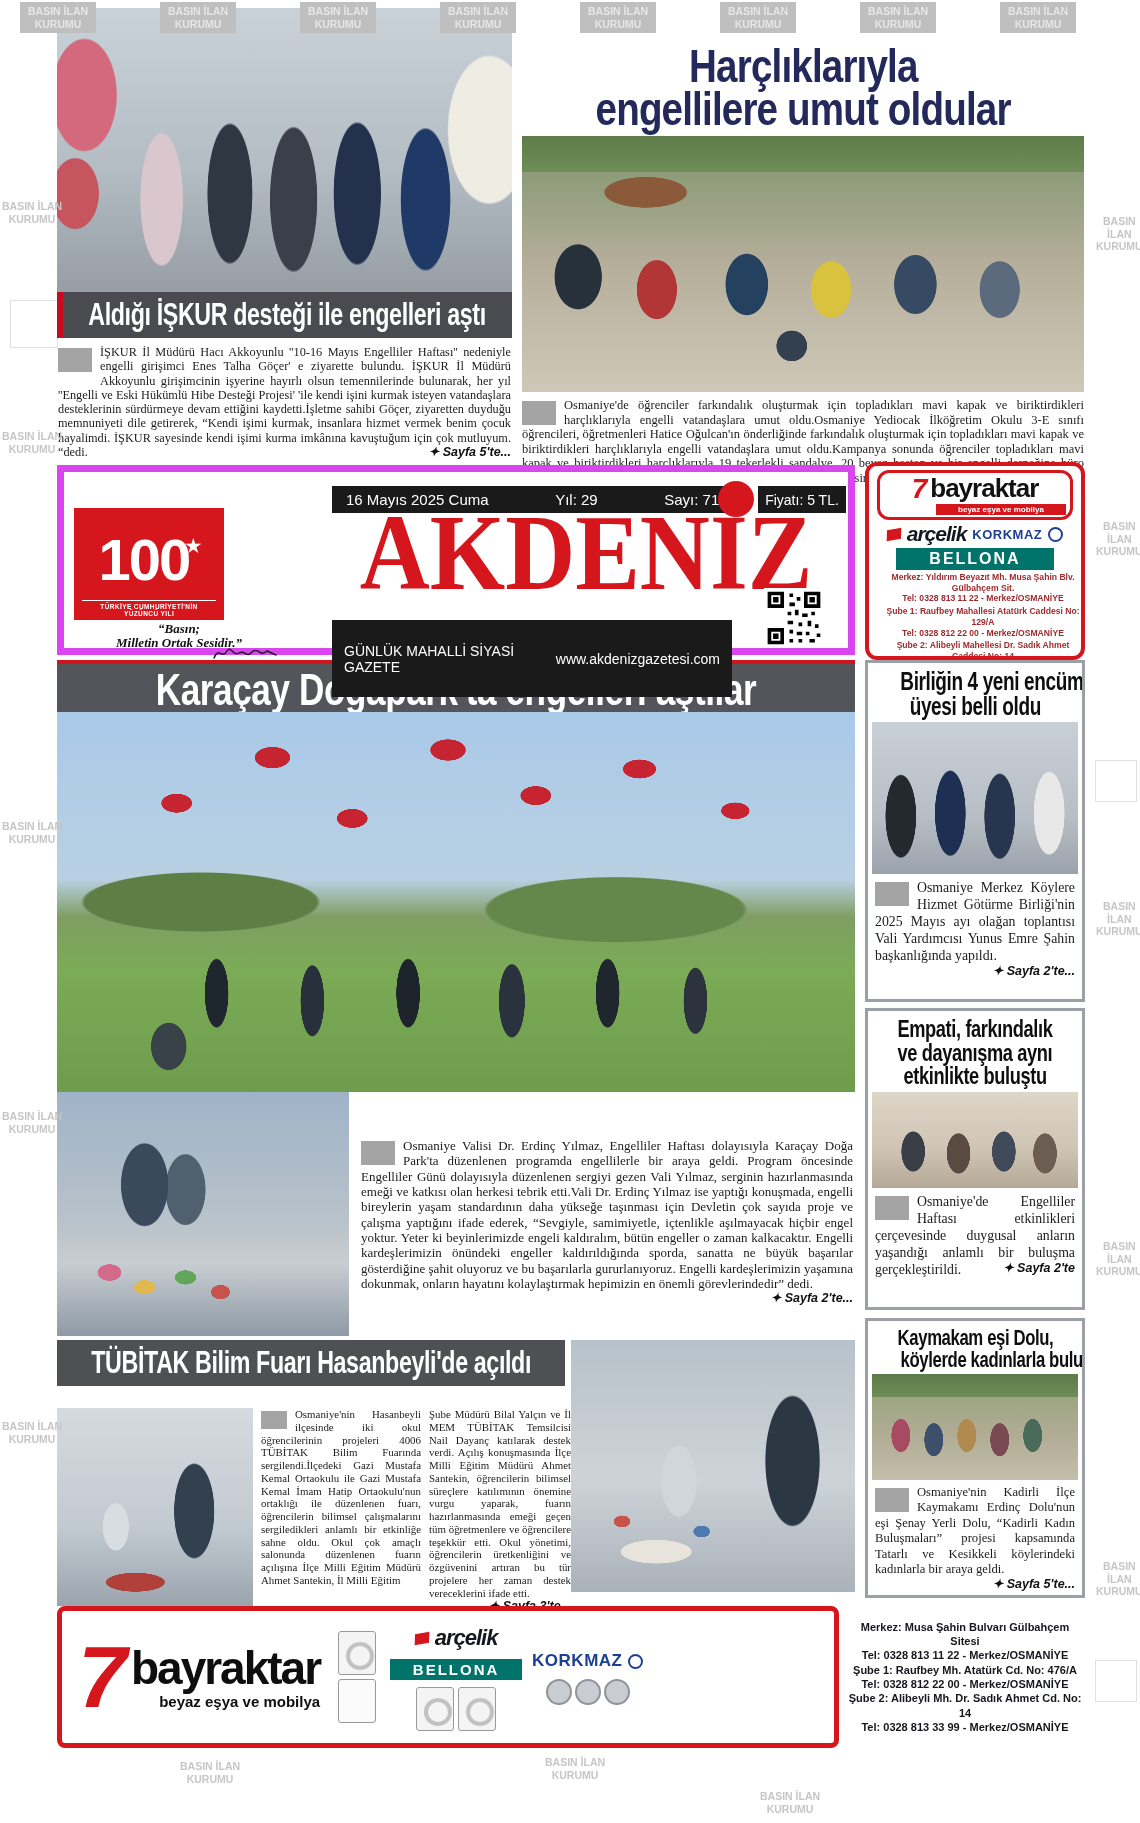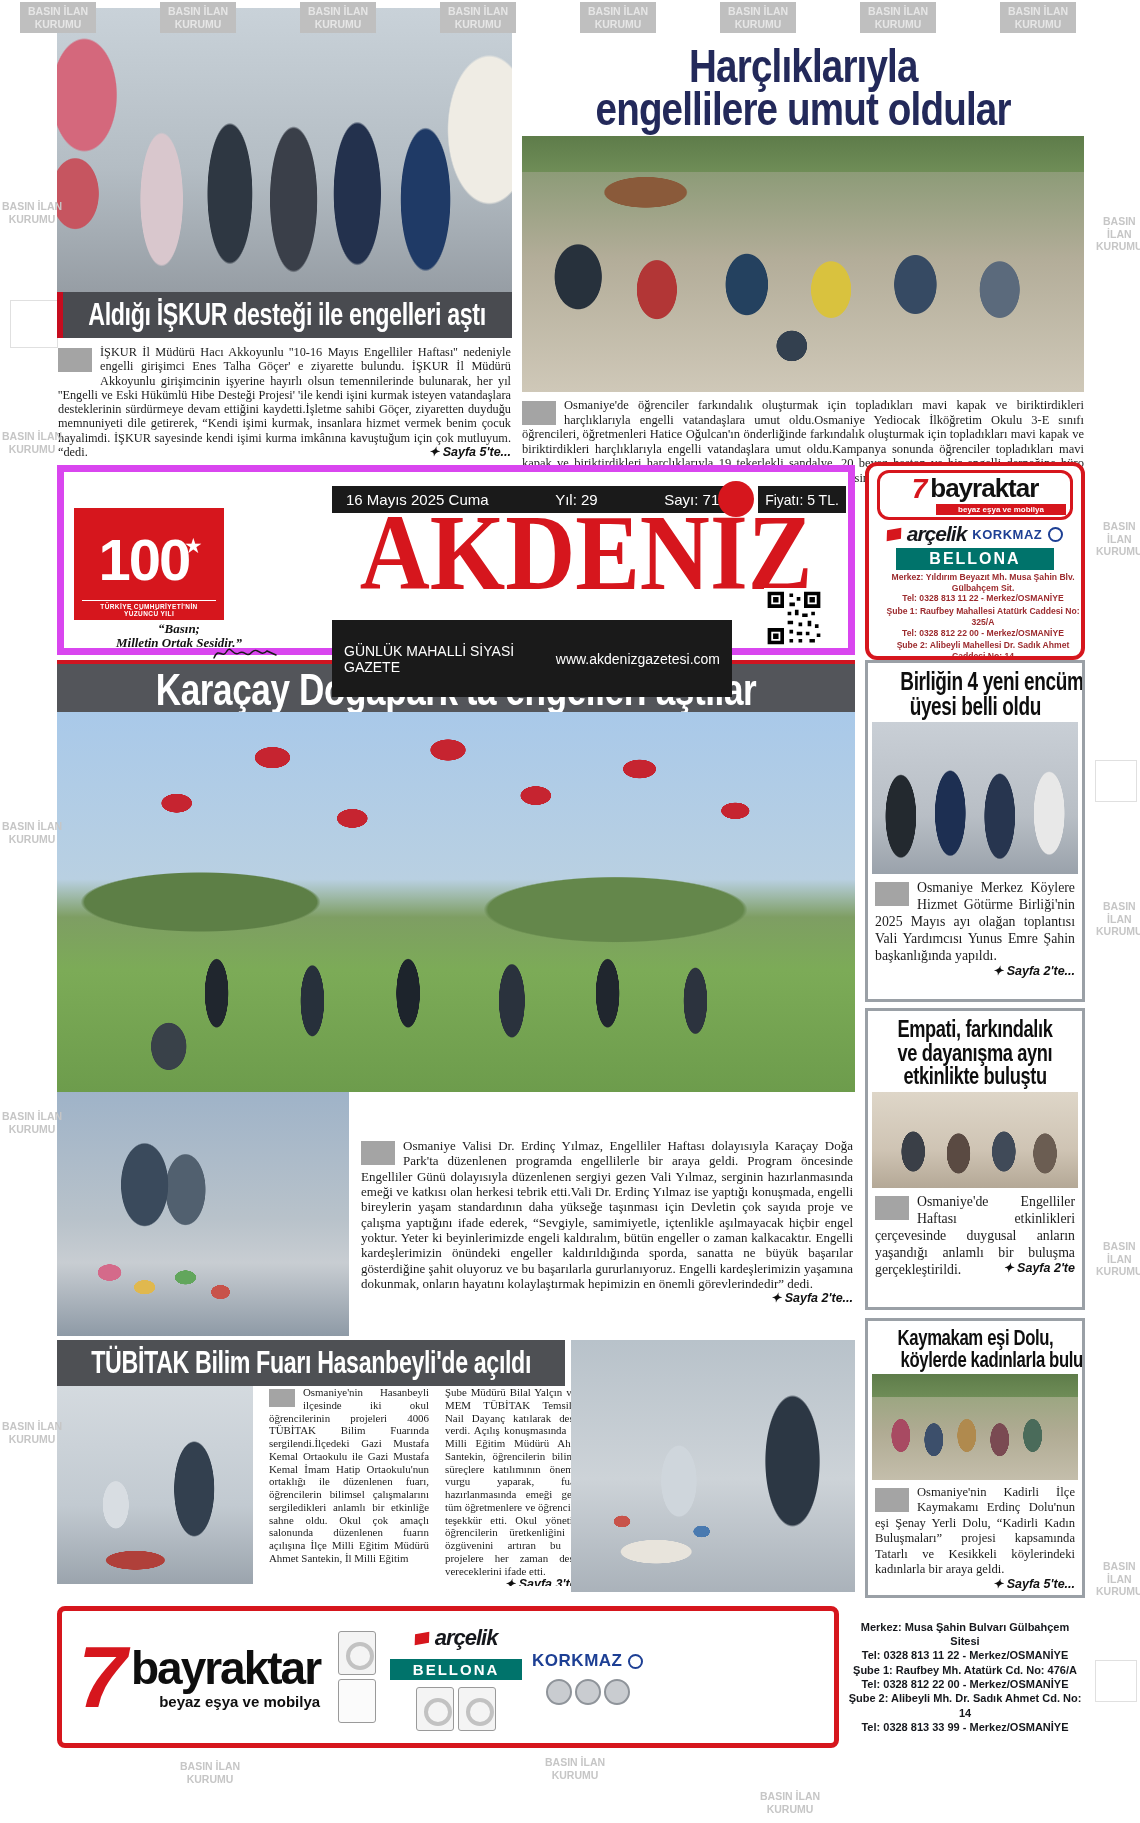--- a/index.html
+++ b/index.html
@@ -175,21 +175,21 @@
   .t-head{width:508px;height:46px;background:#4e5054;display:flex;align-items:center;
           justify-content:center;}
   .t-head .cond{font-size:31px;color:#fff;transform:scaleX(.75);transform-origin:center;}
   .photo-tub2{position:absolute;right:0;top:0;width:284px;height:252px;background:
      radial-gradient(46px 110px at 78% 48%,#2c3744 0 58%,transparent 60%),
      radial-gradient(30px 60px at 38% 56%,#cfd6dc 0 58%,transparent 60%),
      radial-gradient(60px 20px at 30% 84%,#e8e4dc 0 58%,transparent 60%),
      radial-gradient(14px 10px at 18% 72%,#c8534a 0 58%,transparent 60%),
      radial-gradient(14px 10px at 46% 76%,#4a7ab0 0 58%,transparent 60%),
      linear-gradient(180deg,#b8c2ca 0%,#cdd3d8 55%,#aab2ba 100%);}
-  .t-row{display:flex;gap:16px;margin-top:0;}
+  .t-row{display:flex;gap:8px;margin-top:22px;}
   .photo-tub1{width:196px;height:198px;flex:none;background:
      radial-gradient(34px 80px at 70% 52%,#33404f 0 58%,transparent 60%),
      radial-gradient(22px 40px at 30% 60%,#d8dde2 0 58%,transparent 60%),
      radial-gradient(50px 16px at 40% 88%,#b0403a 0 58%,transparent 60%),
      linear-gradient(180deg,#d4dadf 0%,#c2cad1 60%,#9ba4ad 100%);}
   .t-col{width:160px;font-size:10.9px;line-height:1.17;color:#1b1b1b;overflow:hidden;height:200px;}
   .t-col2{width:142px;}
 
   
   #bottom-ad{left:57px;top:1606px;width:782px;height:142px;border:5px solid #d6161d;
@@ -382,21 +382,21 @@
       <span class="arcelik">arçelik</span>
       <span class="korkmaz">KORKMAZ</span>
       <span class="k-mark"></span>
     </div>
     <div class="bellona">BELLONA</div>
     <div class="addr">
       <span>Merkez: Yıldırım Beyazıt Mh. Musa Şahin Blv. Gülbahçem Sit.</span><br>
       <span>Tel: 0328 813 11 22 - Merkez/OSMANİYE</span>
     </div>
     <div class="addr">
-      <span>Şube 1: Raufbey Mahallesi Atatürk Caddesi No: 325/A</span><br>
+      <span>Şube 1: Raufbey Mahallesi Atatürk Caddesi No: 129/A</span><br>
       <span>Tel: 0328 812 22 00 - Merkez/OSMANİYE</span>
     </div>
     <div class="addr">
       <span>Şube 2: Alibeyli Mahellesi Dr. Sadık Ahmet Caddesi No: 14</span><br>
       
     </div>
   </aside>
 
   <section class="abs" id="art-karacay">
     <div class="hbar-karacay">

